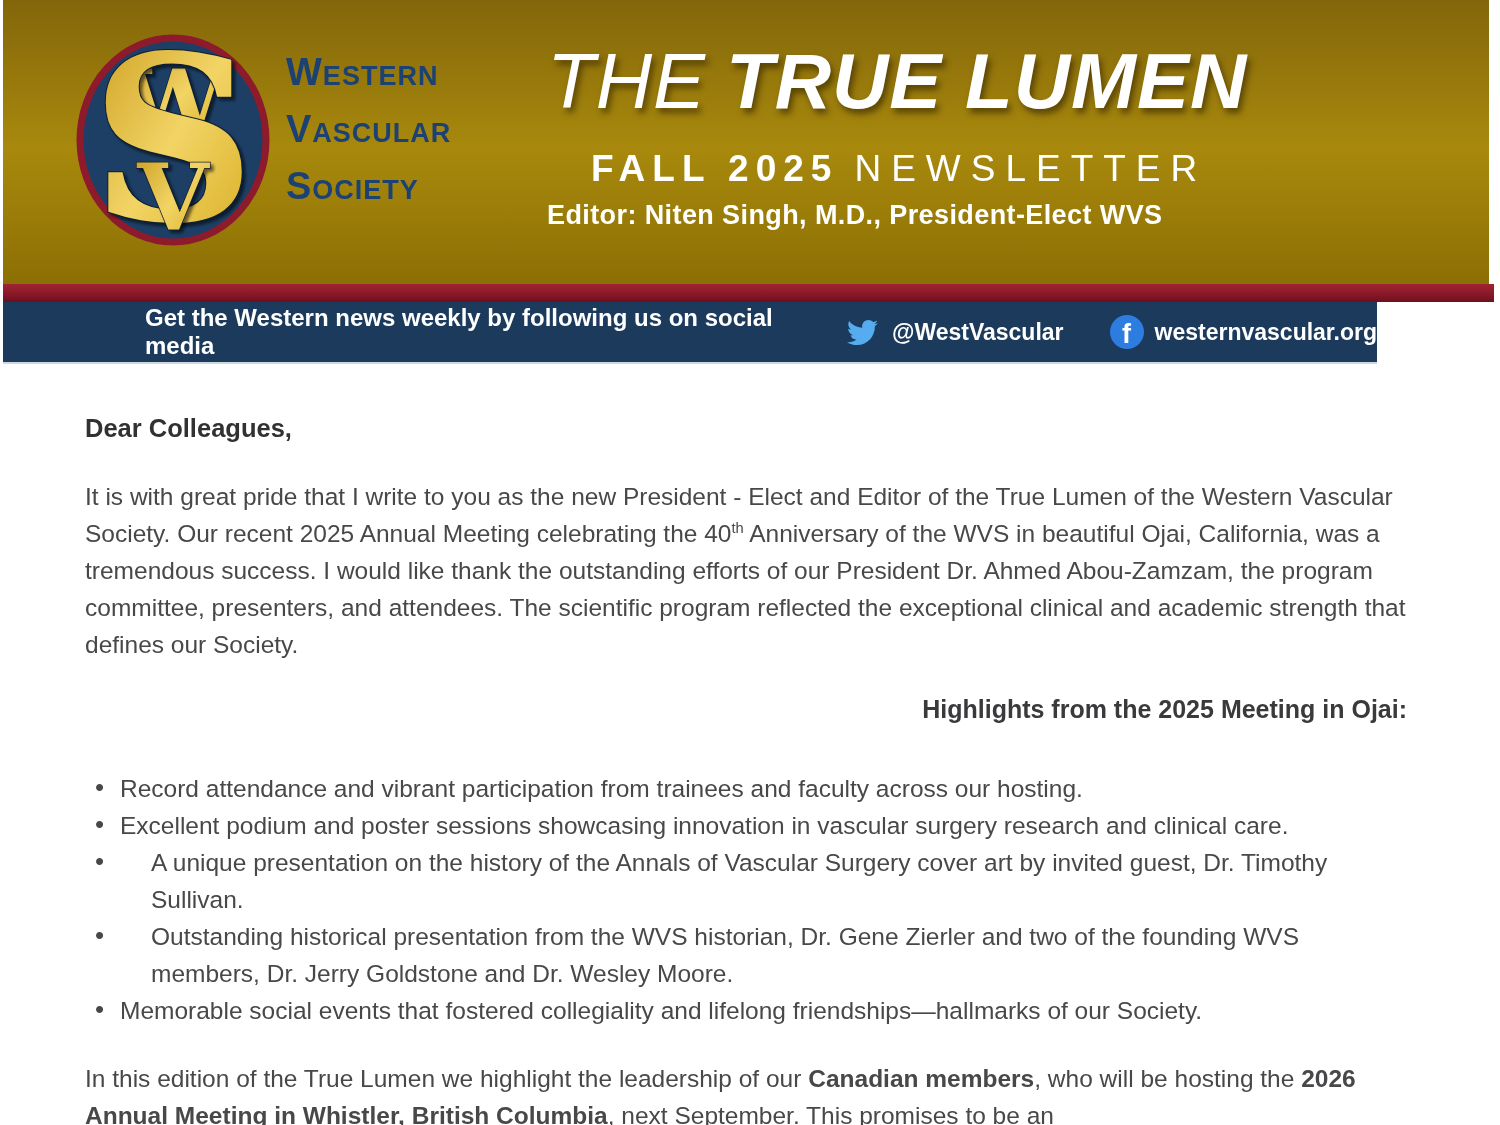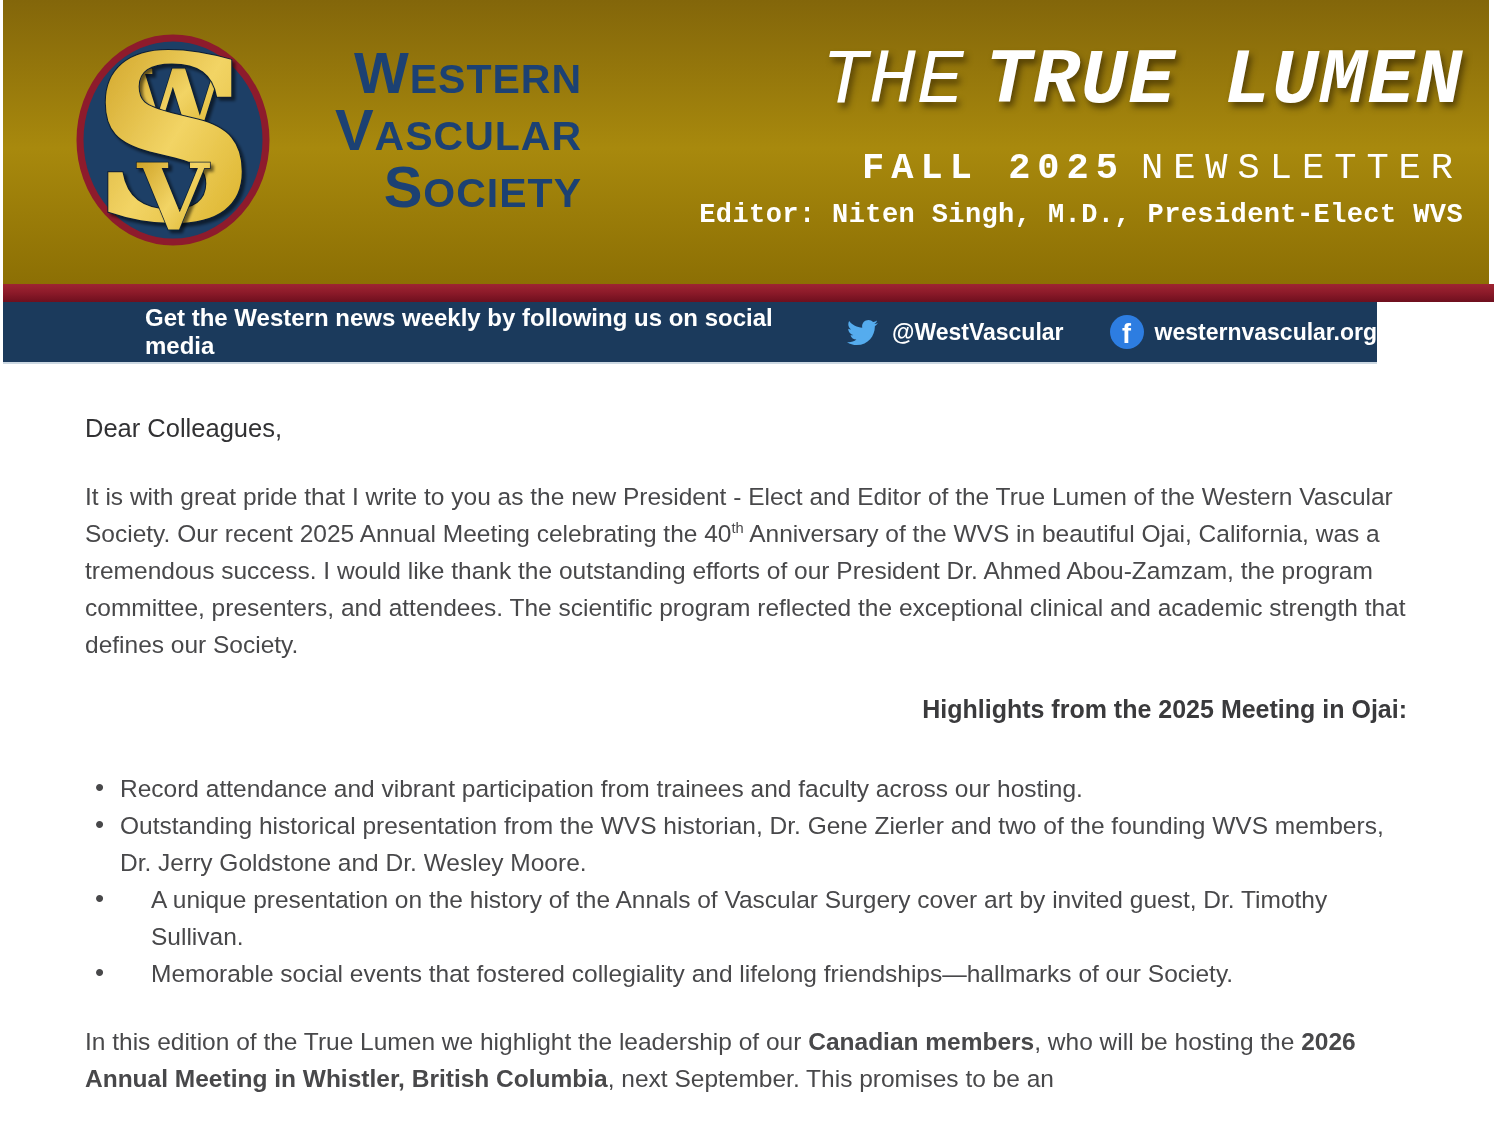--- a/index.html
+++ b/index.html
@@ -11,25 +11,25 @@
   
   .gold-header {
     position:absolute; left:3px; top:0; width:1486px; height:285px;
     background:linear-gradient(180deg,
       var(--gold_top,#83660a) 0%,
       var(--gold_mid,#a8890d) 52%,
       var(--gold_bottom,#8c6f04) 100%);
   }
   .logo { position:absolute; left:72px; top:32px; width:196px; height:216px; }
   .org-name {
-    position:absolute; left:283px; top:44px; width:296px; text-align:right;
+    position:absolute; left:283px; top:44px; width:296px; text-align:left;
     color:var(--org_navy,#1c4173); font-weight:700; font-variant:small-caps;
-    font-size:58px; line-height:57px; letter-spacing:1px;
+    font-size:38px; line-height:57px; letter-spacing:1px;
   }
-  .title-block { position:absolute; left:558px; top:42px; width:902px; text-align:right; color:#fff;font-family:Liberation Mono, monospace; }
+  .title-block { position:absolute; left:544px; top:42px; width:902px; text-align:left; color:#fff; }
   .main-title {
     font-style:italic; font-size:78px; line-height:1; white-space:nowrap;
     text-shadow:3px 5px 6px rgba(45,32,0,0.6); letter-spacing:1px;
   }
   .title-the { font-weight:400; margin-right:20px; }
   .title-main { font-weight:800; }
   .issue-line { margin-top:30px; font-size:37px; line-height:1; white-space:nowrap; }
   .issue-season { font-weight:700; letter-spacing:7px;margin-left:44px; }
   .issue-word { font-weight:400; letter-spacing:10px; margin-left:16px; }
   .editor-line { margin-top:13px; font-size:27px; font-weight:700; letter-spacing:0.4px; }
@@ -53,21 +53,21 @@
     display:flex; align-items:center; justify-content:center; cursor:pointer;
   }
   .fb-f { position:relative; top:2px; }
   .social-site { margin-left:11px; font-size:23px; font-weight:700; cursor:pointer; }
 
   
   .content {
     position:absolute; left:85px; top:410px; width:1322px;
     color:var(--body_text,#48484a); font-size:24.5px; line-height:37px;
   }
-  .greeting { font-weight:400; color:#313133; font-size:25.5px; }
+  .greeting { font-weight:700; color:#313133; font-size:25.5px; }
   .para { margin-top:31px; }
   .para sup { font-size:60%; line-height:0; vertical-align:super; }
   .highlights-heading { margin-top:28px; font-weight:700; color:#3a3a3c; font-size:25px;text-align:right; }
   ul.highlights { margin:42px 0 0 0; padding:0; list-style:none; }
   ul.highlights li { position:relative; padding-left:35px; }
   ul.highlights li::before { content:"\2022"; position:absolute; left:10px; top:-1px; font-size:26px; }
   ul.highlights li:nth-child(3), ul.highlights li:nth-child(4) { padding-left:66px; }
   .closing { }
 </style>
 </head>
@@ -124,20 +124,21 @@
       </div>
     <span class="social-site">westernvascular.org</span>
   </div>
 
   <div class="content">
     <div class="greeting">Dear Colleagues,</div>
     <div class="para"><span>It is with great pride that I write to you as the new President - Elect and Editor of the True Lumen of the Western Vascular Society. Our recent 2025 Annual Meeting celebrating the 40</span><sup>th</sup><span> Anniversary of the WVS in beautiful Ojai, California, was a tremendous success. I would like thank the outstanding efforts of our President Dr. Ahmed Abou-Zamzam, the program committee, presenters, and attendees. The scientific program reflected the exceptional clinical and academic strength that defines our Society.</span></div>
     <div class="highlights-heading">Highlights from the 2025 Meeting in Ojai:</div>
     <ul class="highlights">
         <li>Record attendance and vibrant participation from trainees and faculty across our hosting.</li>
+        <li>Excellent podium and poster sessions showcasing innovation in vascular surgery research and clinical care.</li>
+        <li>A unique presentation on the history of the Annals of Vascular Surgery cover art by invited guest, Dr. Timothy Sullivan.</li>
         <li>Outstanding historical presentation from the WVS historian, Dr. Gene Zierler and two of the founding WVS members, Dr. Jerry Goldstone and Dr. Wesley Moore.</li>
-        <li>A unique presentation on the history of the Annals of Vascular Surgery cover art by invited guest, Dr. Timothy Sullivan.</li>
         <li>Memorable social events that fostered collegiality and lifelong friendships—hallmarks of our Society.</li>
       </ul>
     <div class="para closing"><span>In this edition of the True Lumen we highlight the leadership of our </span><span style="font-weight: 700;">Canadian members</span><span>, who will be hosting the </span><span style="font-weight: 700;">2026 Annual Meeting in Whistler, British Columbia</span><span>, next September. This promises to be an</span></div>
   </div>
 
 </div>
 
 </body></html>

